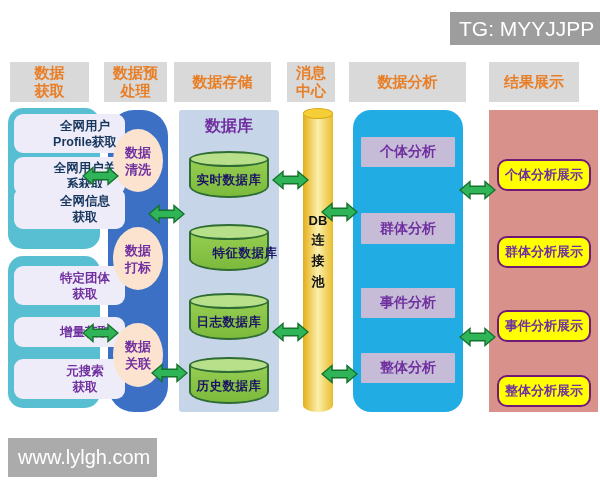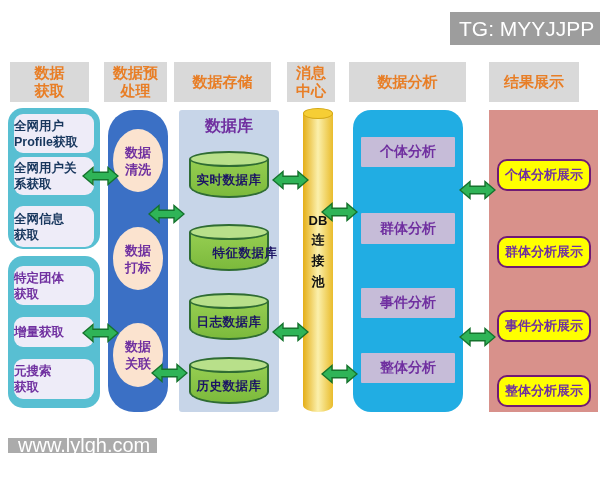--- a/index.html
+++ b/index.html
@@ -3,43 +3,43 @@
 <meta charset="utf-8">
 <style>
   html,body{margin:0;padding:0;background:#fff;}
   .canvas{
     position:relative;width:600px;height:480px;background:#ffffff;
     font-family:"Liberation Sans","DejaVu Sans",sans-serif;overflow:hidden;
   }
   
   .wm{position:absolute;background:#9d9d9d;color:#fff;display:flex;align-items:center;font-weight:400;}
   #wmt{left:450px;top:12px;width:143px;height:33px;font-size:21px;padding-left:9px;}
-  #wmb{left:8px;top:438px;width:139px;height:15px;font-size:20px;padding-left:10px;background:#ababab;}
+  #wmb{left:8px;top:438px;width:139px;height:39px;font-size:20px;padding-left:10px;background:#ababab;}
   
   .hdr{position:absolute;top:62px;height:40px;background:#d9d9d9;color:#e87e26;font-weight:bold;
        font-size:15px;line-height:18px;display:flex;flex-direction:column;align-items:center;justify-content:center;text-align:center;}
   #h1{left:10px;width:79px;}
   #h2{left:104px;width:63px;}
   #h3{left:174px;width:97px;}
   #h4{left:287px;width:48px;}
   #h5{left:349px;width:117px;}
   #h6{left:489px;width:90px;}
   .ln{display:block;}
   
   .grp-blue{position:absolute;left:8px;width:92px;background:#58bfd2;border-radius:15px;}
   #acq1{top:108px;height:141px;}
   #acq2{top:256px;height:152px;}
   .acq-box{position:absolute;left:14px;width:80px;background:#eeecf8;border-radius:9px;
-           display:flex;flex-direction:column;align-items:flex-start;justify-content:center;
-           font-weight:bold;font-size:12.5px;line-height:16px;text-align:center;z-index:2;}
+           display:flex;flex-direction:column;align-items:center;justify-content:center;
+           font-weight:bold;font-size:12.5px;line-height:16px;text-align:center;z-index:2;padding-left:31px;}
   .acq-a{color:#17365d;}
   .acq-b{color:#7030a0;}
   #ab1{top:114px;height:39px;}
   #ab2{top:157px;height:38px;}
-  #ab3{top:206px;height:41px;}
+  #ab3{top:188px;height:41px;}
   #ab4{top:266px;height:39px;}
   #ab5{top:317px;height:30px;}
   #ab6{top:359px;height:40px;}
   
   #prep{position:absolute;left:108px;top:110px;width:60px;height:302px;background:#3b70c5;border-radius:26px;}
   .oval{position:absolute;width:50px;height:63px;background:#fbe3cf;border-radius:50%;
         display:flex;flex-direction:column;align-items:center;justify-content:center;
         color:#7030a0;font-weight:bold;font-size:13px;line-height:17px;text-align:center;z-index:2;}
   #ov1{left:113px;top:129px;}
   #ov2{left:113px;top:227px;}

